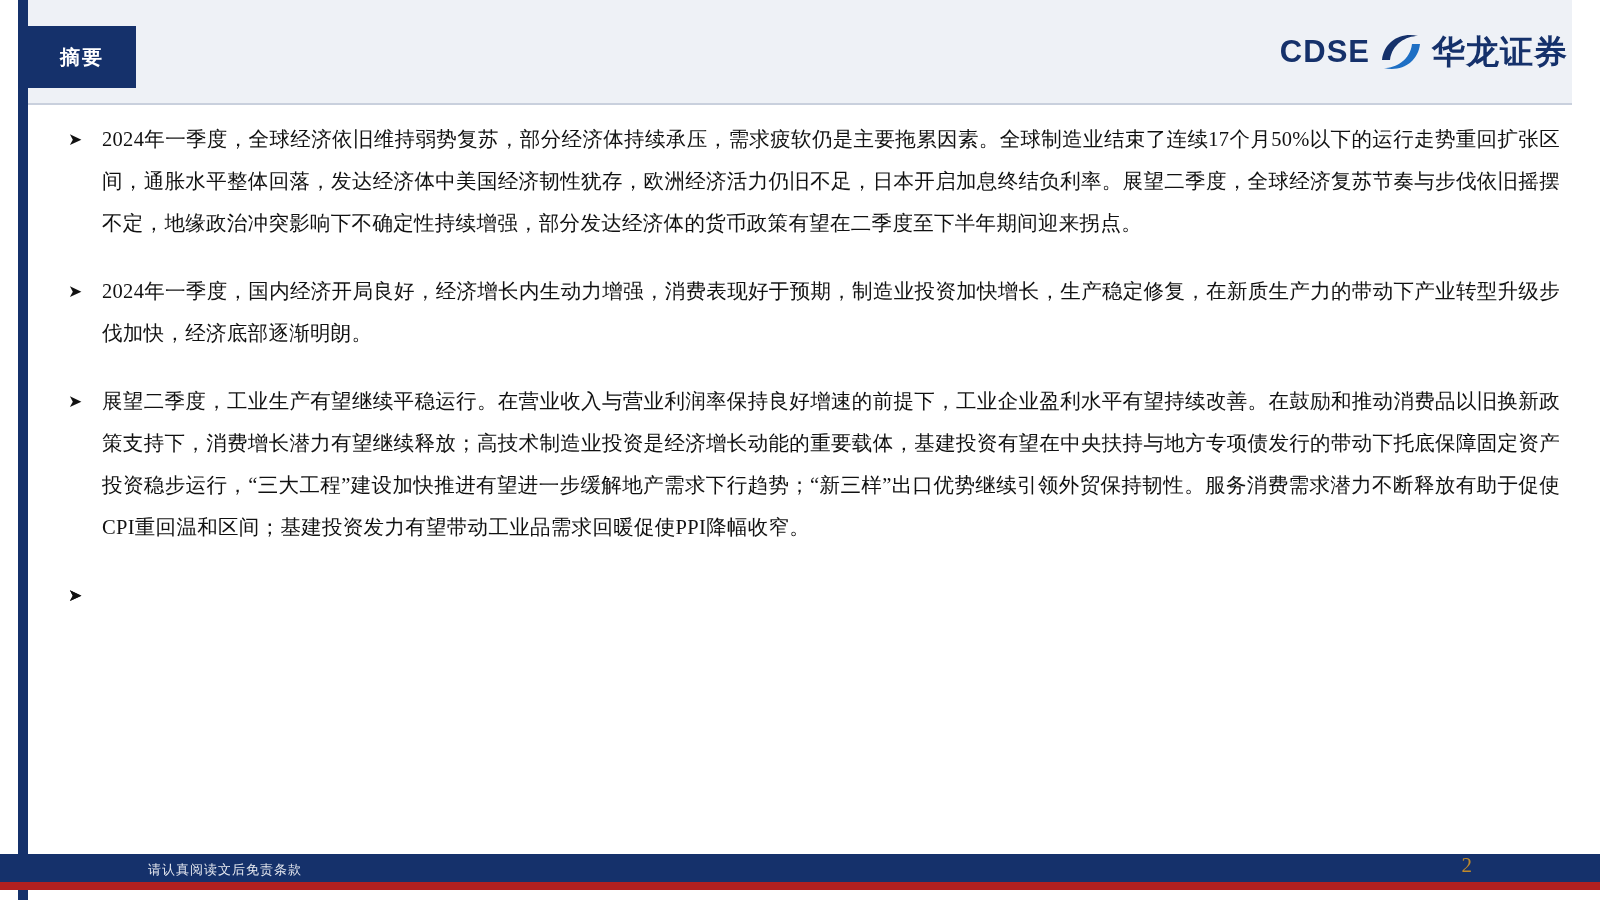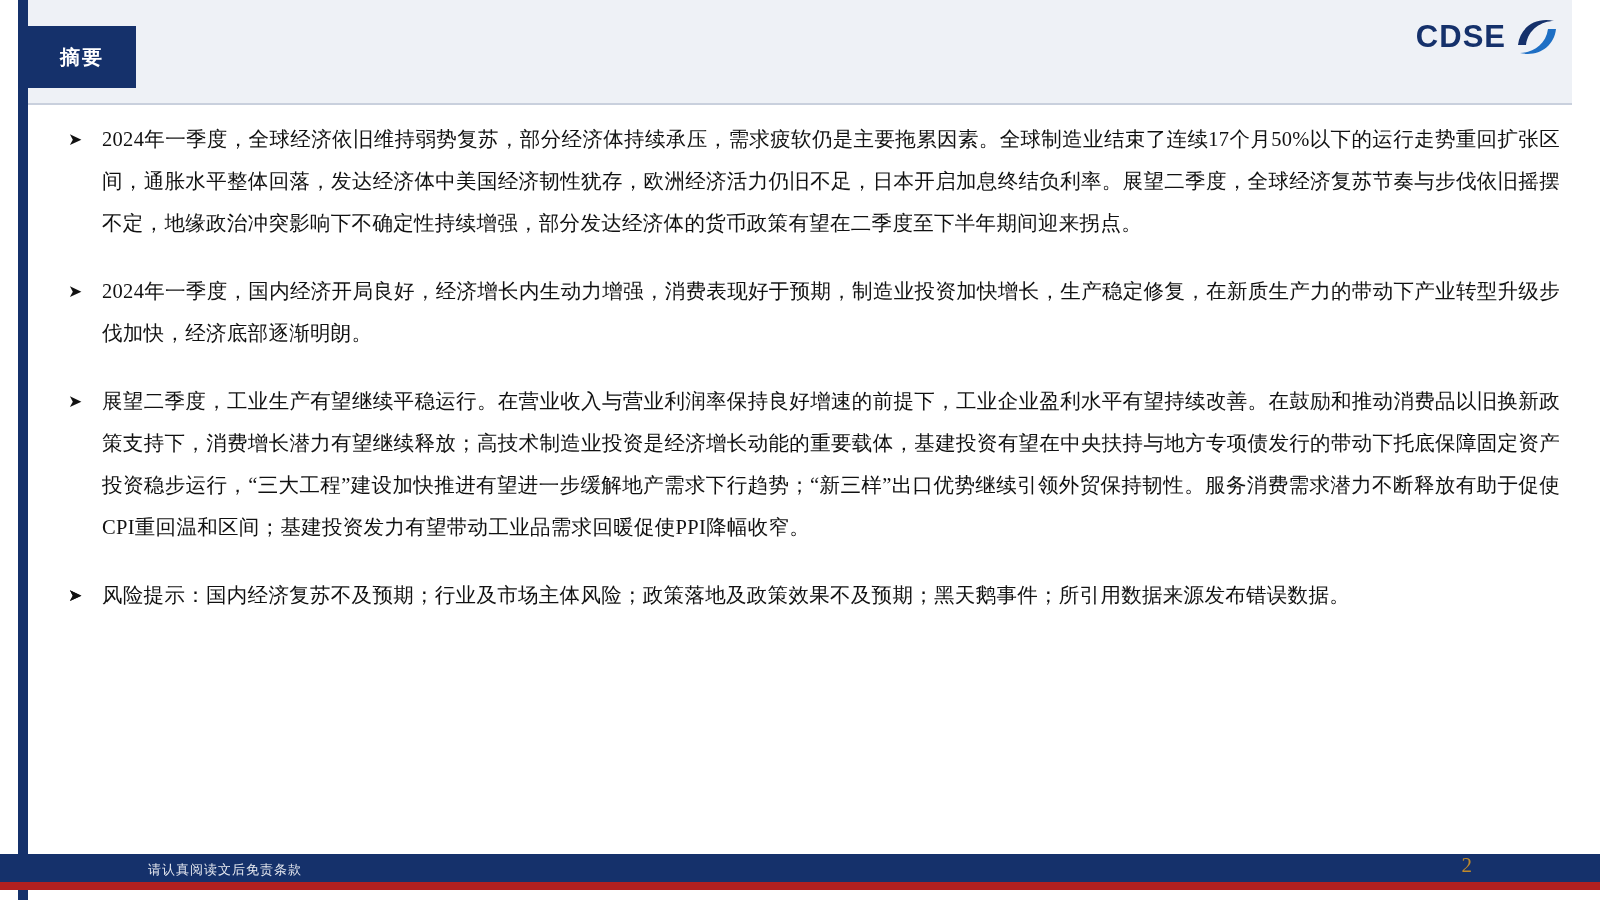--- a/index.html
+++ b/index.html
@@ -56,21 +56,21 @@
     letter-spacing: 2px;
     display: flex;
     align-items: center;
     justify-content: center;
     font-family: "Liberation Sans", sans-serif;
   }
   
   .logo {
     position: absolute;
     right: 32px;
-    top: 11px;
+    top: 26px;
     display: flex;
     align-items: center;
     height: 52px;
   }
   .logo-cdse {
     font-family: "Liberation Sans", sans-serif;
     font-size: 31px;
     letter-spacing: 1px;
     color: #15316b;
     font-weight: 600;
@@ -163,20 +163,21 @@
   <div class="title-tab">摘要</div>
 
   <div class="logo">
     <span class="logo-cdse">CDSE</span>
     <span class="logo-mark">
       <svg width="46" height="44" viewBox="0 0 46 44">
         <path d="M4 30 C6 12, 22 2, 40 6 C28 6, 14 14, 12 30 Z" fill="#15316b"></path>
         <path d="M42 14 C40 32, 24 42, 6 38 C18 38, 32 30, 34 14 Z" fill="#1e6fc4"></path>
       </svg>
     </span>
+    <span class="logo-cn">华龙证券</span>
   </div>
 
   <div class="content">
 
     <div class="para">
       <span class="bullet">➤</span>
       <span>2024年一季度，全球经济依旧维持弱势复苏，部分经济体持续承压，需求疲软仍是主要拖累因素。全球制造业结束了连续17个月50%以下的运行走势重回扩张区间，通胀水平整体回落，发达经济体中美国经济韧性犹存，欧洲经济活力仍旧不足，日本开启加息终结负利率。展望二季度，全球经济复苏节奏与步伐依旧摇摆不定，地缘政治冲突影响下不确定性持续增强，部分发达经济体的货币政策有望在二季度至下半年期间迎来拐点。</span>
     </div>
 
     <div class="para">
@@ -188,21 +189,20 @@
       <span class="bullet">➤</span>
       <span>展望二季度，工业生产有望继续平稳运行。在营业收入与营业利润率保持良好增速的前提下，工业企业盈利水平有望持续改善。在鼓励和推动消费品以旧换新政策支持下，消费增长潜力有望继续释放；高技术制造业投资是经济增长动能的重要载体，基建投资有望在中央扶持与地方专项债发行的带动下托底保障固定资产投资稳步运行，“三大工程”建设加快推进有望进一步缓解地产需求下行趋势；“新三样”出口优势继续引领外贸保持韧性。服务消费需求潜力不断释放有助于促使CPI重回温和区间；基建投资发力有望带动工业品需求回暖促使PPI降幅收窄。</span>
     </div>
 
     <div class="para">
       <span class="bullet">➤</span>
     </div>
 
     <div class="para">
       <span class="bullet">➤</span>
-      <span>风险提示：国内经济复苏不及预期；行业及市场主体风险；政策落地及政策效果不及预期；黑天鹅事件；所引用数据来源发布错误数据。</span>
     </div>
 
   </div>
 
   <div class="footer-bar"></div>
   <div class="footer-accent"></div>
   <div class="footer-text">请认真阅读文后免责条款</div>
   <div class="page-num">2</div>
 
 </div>

